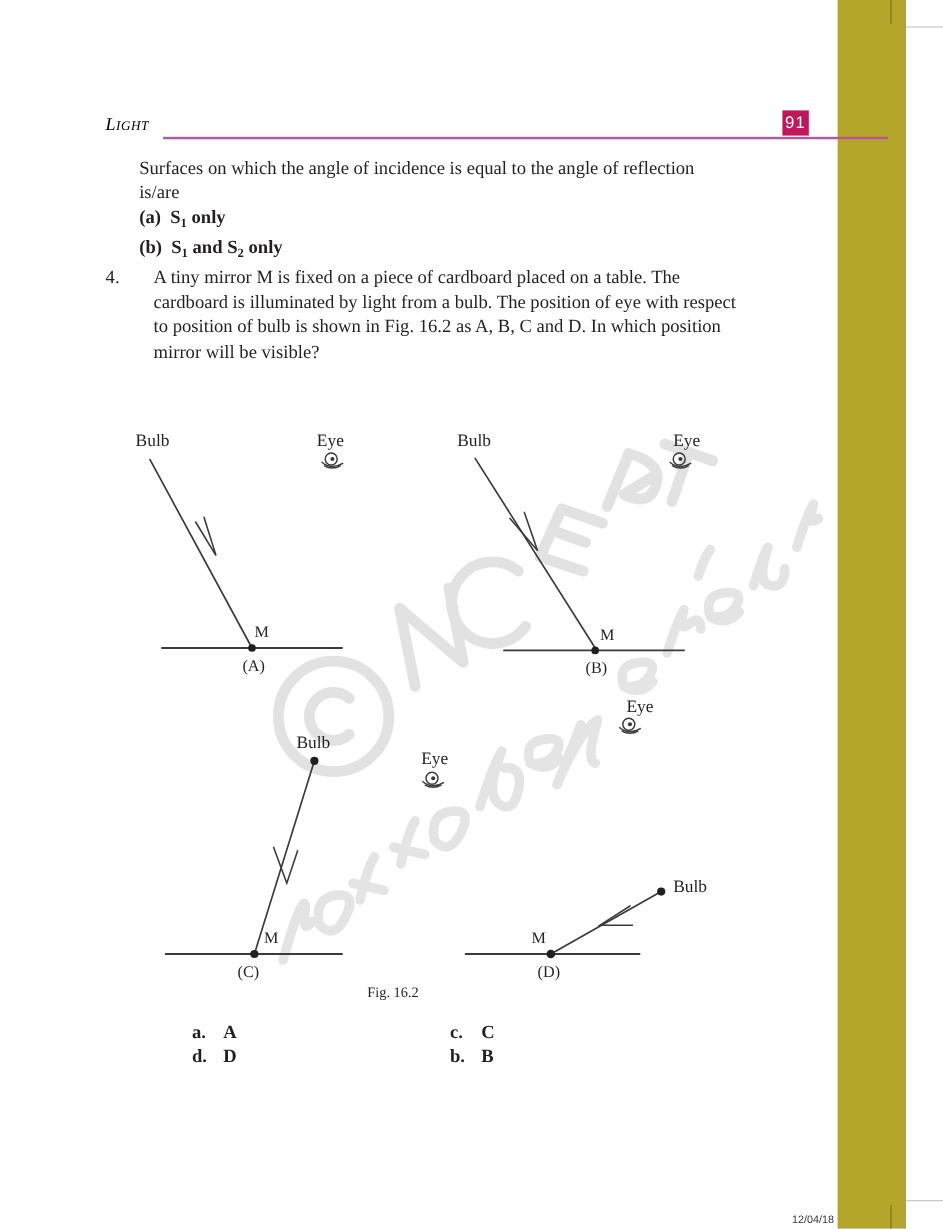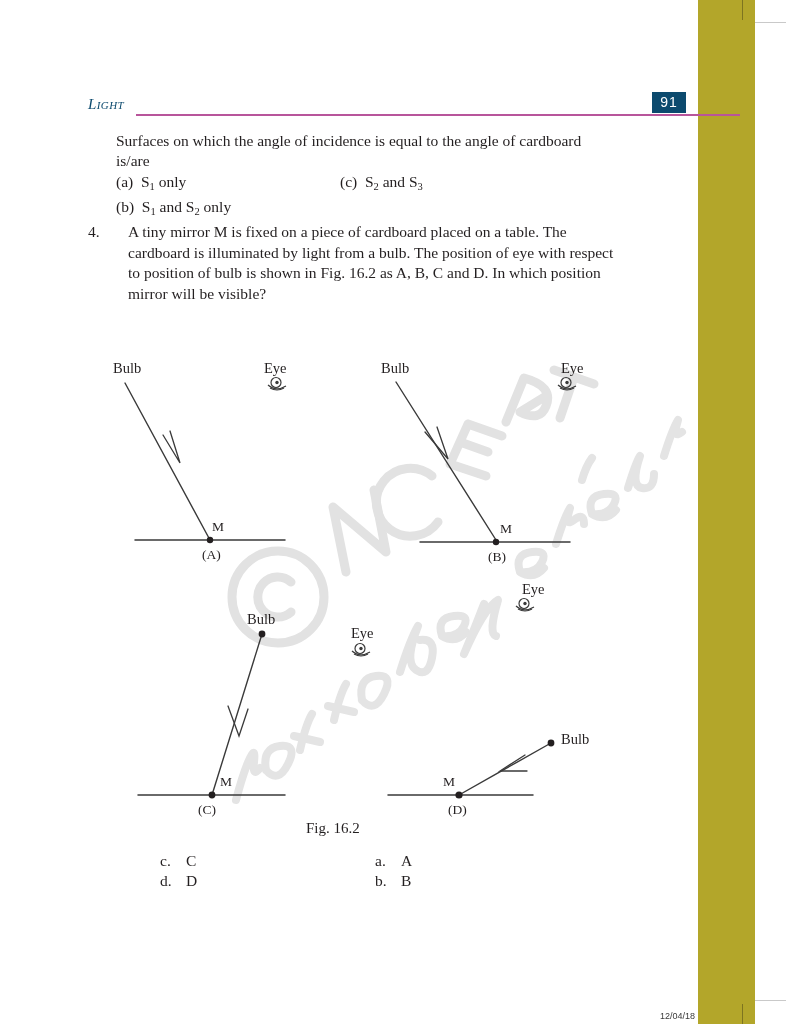--- a/index.html
+++ b/index.html
@@ -76,38 +76,38 @@
     height: 22px;
   }
   .runhead-title {
     position: absolute;
     left: 0;
     top: 0;
     font-style: italic;
     font-variant: small-caps;
     font-size: 15px;
     letter-spacing: 0.4px;
-    color: #0c4a6e;
+    color: #000000;
     white-space: nowrap;
   }
   .runhead-rule {
     position: absolute;
     left: 48px;
     top: 18px;
     width: 604px;
     height: 2px;
     background: #b8559b;
   }
   .pagenum-box {
     position: absolute;
     left: 652px;
     top: 92px;
-    width: 34px;
+    width: 22px;
     height: 21px;
-    background: #0c4a6e;
+    background: #be185d;
     color: #ffffff;
     font-family: "Liberation Sans", sans-serif;
     font-size: 14px;
     text-align: center;
     line-height: 21px;
     letter-spacing: 1px;
   }
 
   
   .para-lead {
@@ -122,20 +122,21 @@
     position: absolute;
     left: 116px;
     top: 172px;
     width: 470px;
     font-size: 15.5px;
     line-height: 20px;
   }
   .opt-row {
     display: flex;
     width: 100%;
+    font-weight: bold;
   }
   .opt-cell {
     width: 224px;
     white-space: nowrap;
   }
   sub {
     font-size: 10.5px;
     vertical-align: -0.28em;
   }
 
@@ -185,21 +186,21 @@
     white-space: nowrap;
   }
   .eye-icon {
     position: absolute;
   }
 
   .fig-caption {
     position: absolute;
     left: 306px;
     top: 820px;
-    font-size: 15px;
+    font-size: 12px;
   }
 
   .ans-grid {
     position: absolute;
     left: 160px;
     top: 851px;
     width: 430px;
     font-size: 15.5px;
     line-height: 20px;
   }
@@ -242,26 +243,25 @@
   <div class="crop-v-bottom"></div>
   <div class="crop-h-top"></div>
   <div class="crop-h-bottom"></div>
 
   <div class="runhead">
     <div class="runhead-title">Light</div>
     <div class="runhead-rule"></div>
   </div>
   <div class="pagenum-box">91</div>
 
-  <div class="para-lead">Surfaces on which the angle of incidence is equal to the angle of cardboard is/are</div>
+  <div class="para-lead">Surfaces on which the angle of incidence is equal to the angle of reflection is/are</div>
 
   <div class="opt-grid">
     <div class="opt-row">
       <div class="opt-cell">(a)&nbsp; S<sub>1</sub> only</div>
-      <div class="opt-cell">(c)&nbsp; S<sub>2</sub> and S<sub>3</sub></div>
     </div>
     <div class="opt-row">
       <div class="opt-cell">(b)&nbsp; S<sub>1</sub> and S<sub>2</sub> only</div>
     </div>
   </div>
 
   <div class="q-block">
     <span class="q-num">4.</span>
     <span class="q-text">A tiny mirror M is fixed on a piece of cardboard placed on a table. The cardboard is illuminated by light from a bulb. The position of eye with respect to position of bulb is shown in Fig. 16.2 as A, B, C and D. In which position mirror will be visible?</span>
   </div>
@@ -398,24 +398,24 @@
     </div>
     <div class="lbl-sm" style="left:443px; top:758px;">M</div>
     <div class="lbl-sm" style="left:448px; top:786px;">(D)</div>
   </div>
 
   <div class="fig-caption">Fig. 16.2</div>
 
   <div class="ans-grid">
     <div class="opt-row">
       <div class="ans-cell">
-        <span class="ans-key">c.</span><span>C</span>
+        <span class="ans-key">a.</span><span>A</span>
       </div>
       <div class="ans-cell">
-        <span class="ans-key">a.</span><span>A</span>
+        <span class="ans-key">c.</span><span>C</span>
       </div>
     </div>
     <div class="opt-row">
       <div class="ans-cell">
         <span class="ans-key">d.</span><span>D</span>
       </div>
       <div class="ans-cell">
         <span class="ans-key">b.</span><span>B</span>
       </div>
     </div>

